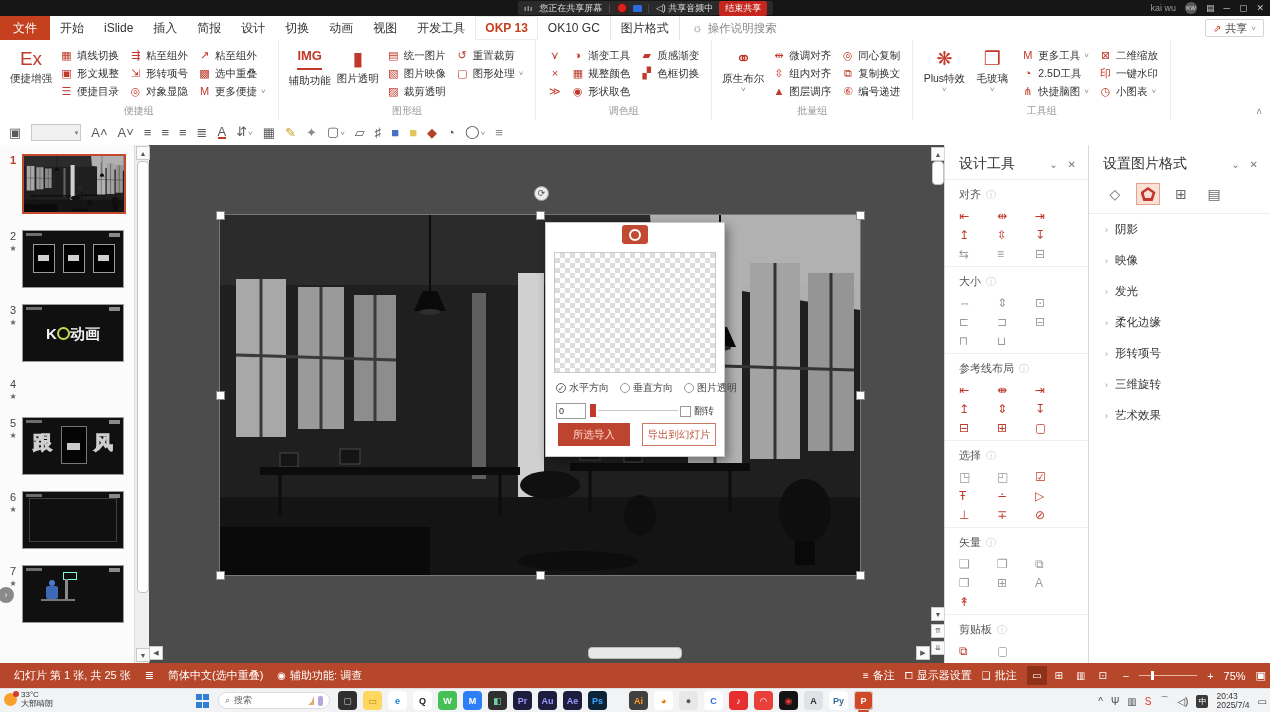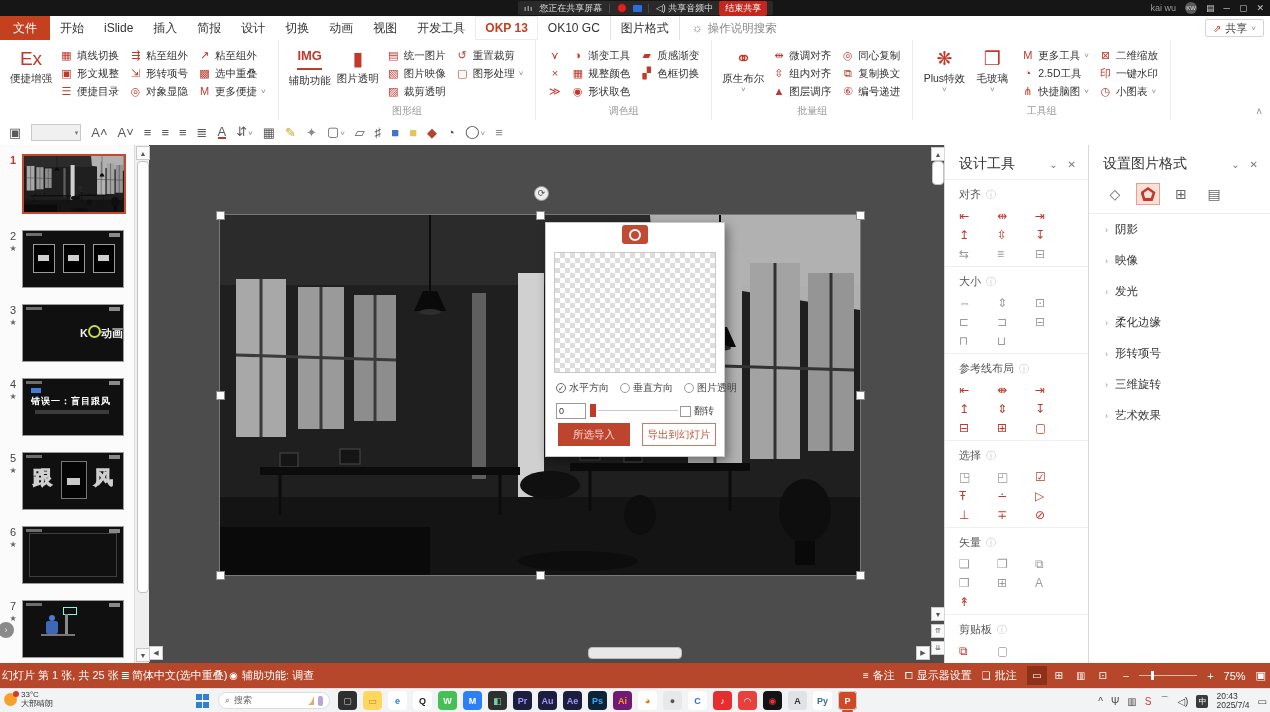--- a/index.html
+++ b/index.html
@@ -60,21 +60,21 @@
   .tnum{width:18px;font-size:11px;color:#444;text-align:center;}
   .tnum .star{font-size:8px;color:#666;margin-top:2px;}
   .trow.sel .tnum{color:#c0392b;font-weight:bold;}
   .tbox{width:100px;height:56px;background:#101010;border:1px solid #9a9a9a;position:relative;overflow:hidden;flex:none;}
   .trow.sel .tbox{border:2px solid #c34a2e;}
   .tbox svg{display:block;width:100%;height:100%;}
   .tl{position:absolute;left:3px;top:2px;width:16px;height:3px;background:#6d6d6d;}
   .tr{position:absolute;right:3px;top:2px;width:11px;height:4px;background:#8a8a8a;}
   .timg{position:absolute;top:13px;width:20px;height:27px;background:#000;border:1px solid #9a9a9a;}
   .timg i{position:absolute;left:4px;top:10px;width:11px;height:6px;background:#cfcfcf;display:block;}
-  .ktext{position:absolute;left:0;top:20px;width:100%;text-align:right;color:#f2f2f2;font-weight:bold;font-size:11px;}
+  .ktext{position:absolute;left:0;top:20px;width:100%;text-align:center;color:#f2f2f2;font-weight:bold;font-size:15px;}
   .kring{display:inline-block;width:9px;height:9px;border:2px solid #c6d84d;border-radius:50%;vertical-align:-1px;}
   .ttitle{position:absolute;left:8px;top:16px;width:90px;color:#fff;font-weight:bold;font-size:9px;letter-spacing:1px;}
   .ttag{position:absolute;left:8px;top:9px;width:10px;height:5px;background:#3d7fd9;}
   .tsub{position:absolute;left:12px;top:31px;width:74px;height:4px;background:#3c3c3c;}
   .gchar{position:absolute;top:12px;font-size:19px;font-weight:bold;color:rgba(0,0,0,0);-webkit-text-stroke:1px #cfcfcf;}
   .gimg{position:absolute;left:38px;top:8px;width:24px;height:36px;background:#050505;border:1px solid #777;}
   .gimg i{position:absolute;left:5px;top:16px;width:13px;height:7px;background:#c9c9c9;display:block;}
   .tframe{position:absolute;left:6px;top:6px;right:6px;bottom:6px;border:1px solid #3f3f3f;}
   .phead{position:absolute;left:26px;top:14px;width:6px;height:6px;border-radius:50%;background:#4a7bd0;}
   .pbody{position:absolute;left:23px;top:20px;width:12px;height:13px;background:#3c68b5;border-radius:2px;}
@@ -141,21 +141,21 @@
   .ftab{width:24px;height:22px;display:flex;align-items:center;justify-content:center;font-size:14px;color:#666;}
   .ftab.sel{background:#fbe0d8;border:1px solid #e8a18f;box-sizing:border-box;}
   .pent{width:15px;height:14px;background:#c0392b;clip-path:polygon(50% 0,100% 38%,81% 100%,19% 100%,0 38%);
         display:flex;align-items:center;justify-content:center;}
   .pent i{width:9px;height:8px;background:#fbe0d8;clip-path:polygon(50% 0,100% 38%,81% 100%,19% 100%,0 38%);}
   .fitem{display:flex;align-items:center;gap:7px;padding:8px 0 8px 16px;font-size:11.5px;color:#333;}
   .fchev{color:#999;font-size:9px;}
   
   .statusbar{position:absolute;left:0;top:663px;width:100%;height:25px;background:#b7472a;color:#fff;font-size:11px;
              display:flex;align-items:center;}
-  .sb-item{display:flex;align-items:center;gap:4px;margin-left:2px;white-space:nowrap;}
+  .sb-item{display:flex;align-items:center;gap:4px;margin-left:14px;white-space:nowrap;}
   .sb-right{position:absolute;right:4px;top:0;height:25px;display:flex;align-items:center;gap:10px;}
   .sb-ico{font-size:10px;}
   .vbtn{width:20px;height:19px;display:flex;align-items:center;justify-content:center;font-size:10px;}
   .vbtn.active{background:#8e3118;}
   .ztrack{width:58px;height:1px;background:#e7b5a5;position:relative;}
   .zthumb{position:absolute;left:12px;top:-4px;width:3px;height:9px;background:#fff;}
   
   .taskbar{position:absolute;left:0;top:688px;width:100%;height:24px;background:#f2f3f5;border-top:1px solid #e0e0e0;}
   .weather{position:absolute;left:4px;top:1px;display:flex;gap:4px;align-items:center;}
   .wicon{width:13px;height:13px;border-radius:50%;background:#f5a12c;position:relative;}
@@ -273,20 +273,21 @@
           <div class="rsmall">
             <span class="ico">▩</span>
             <span>选中重叠</span>
           </div>
           <div class="rsmall">
             <span class="ico">M</span>
             <span>更多便捷</span>
             <span class="crt">˅</span>
           </div>
         </div>
+        <div class="rlabel">便捷组</div>
       </div>
       <div class="rgroup">
         <div class="rbig">
           <div class="big-ico img">IMG</div>
           <div>辅助功能</div>
         </div>
         <div class="rbig">
           <div class="big-ico ">▮</div>
           <div>图片透明</div>
         </div>
@@ -505,27 +506,20 @@
           <div class="tbox">
             <span class="tl"></span>
             <span class="tr"></span>
             <div class="ktext">K<span class="kring"></span>动画</div>
           </div>
         </div>
         <div class="trow">
           <div class="tnum">
             <div>4</div>
             <div class="star">★</div>
-          </div>
-          <div class="tbox">
-            <span class="tl"></span>
-            <span class="tr"></span>
-            <span class="ttag"></span>
-            <div class="ttitle">错误一：盲目跟风</div>
-            <div class="tsub"></div>
           </div>
         </div>
         <div class="trow">
           <div class="tnum">
             <div>5</div>
             <div class="star">★</div>
           </div>
           <div class="tbox">
             <span class="tl"></span>
             <span class="tr"></span>
@@ -844,21 +838,21 @@
         <span class="app" style="background: rgb(255, 215, 94); color: rgb(184, 134, 11);">▭</span>
         <span class="app" style="background: rgb(255, 255, 255); color: rgb(31, 126, 224);">e</span>
         <span class="app" style="background: rgb(255, 255, 255); color: rgb(26, 26, 26);">Q</span>
         <span class="app" style="background: rgb(70, 192, 85); color: rgb(255, 255, 255);">W</span>
         <span class="app" style="background: rgb(45, 127, 247); color: rgb(255, 255, 255);">M</span>
         <span class="app" style="background: rgb(48, 48, 48); color: rgb(111, 211, 160);">◧</span>
         <span class="app" style="background: rgb(29, 29, 61); color: rgb(158, 155, 255);">Pr</span>
         <span class="app" style="background: rgb(29, 29, 61); color: rgb(158, 155, 255);">Au</span>
         <span class="app" style="background: rgb(29, 29, 61); color: rgb(158, 155, 255);">Ae</span>
         <span class="app" style="background: rgb(13, 36, 56); color: rgb(58, 168, 255);">Ps</span>
-        <span class="app" style="background: #701a75; color: rgb(255, 154, 31);">Ai</span>
+        <span class="app" style="background: #404040; color: rgb(255, 154, 31); margin-left: 16px;">Ai</span>
         <span class="app" style="background: rgb(255, 255, 255); color: rgb(234, 118, 0);">◕</span>
         <span class="app" style="background: rgb(232, 232, 232); color: rgb(85, 85, 85);">●</span>
         <span class="app" style="background: rgb(255, 255, 255); color: rgb(43, 111, 224);">C</span>
         <span class="app" style="background: rgb(230, 46, 46); color: rgb(255, 255, 255);">♪</span>
         <span class="app" style="background: rgb(232, 65, 60); color: rgb(255, 255, 255);">◠</span>
         <span class="app" style="background: rgb(20, 20, 20); color: rgb(238, 51, 51);">◉</span>
         <span class="app" style="background: rgb(223, 227, 232); color: rgb(51, 51, 51);">A</span>
         <span class="app" style="background: rgb(255, 255, 255); color: rgb(53, 110, 157);">Py</span>
         <span class="app active" style="background: rgb(210, 71, 38); color: rgb(255, 255, 255);">P</span>
       </div>

